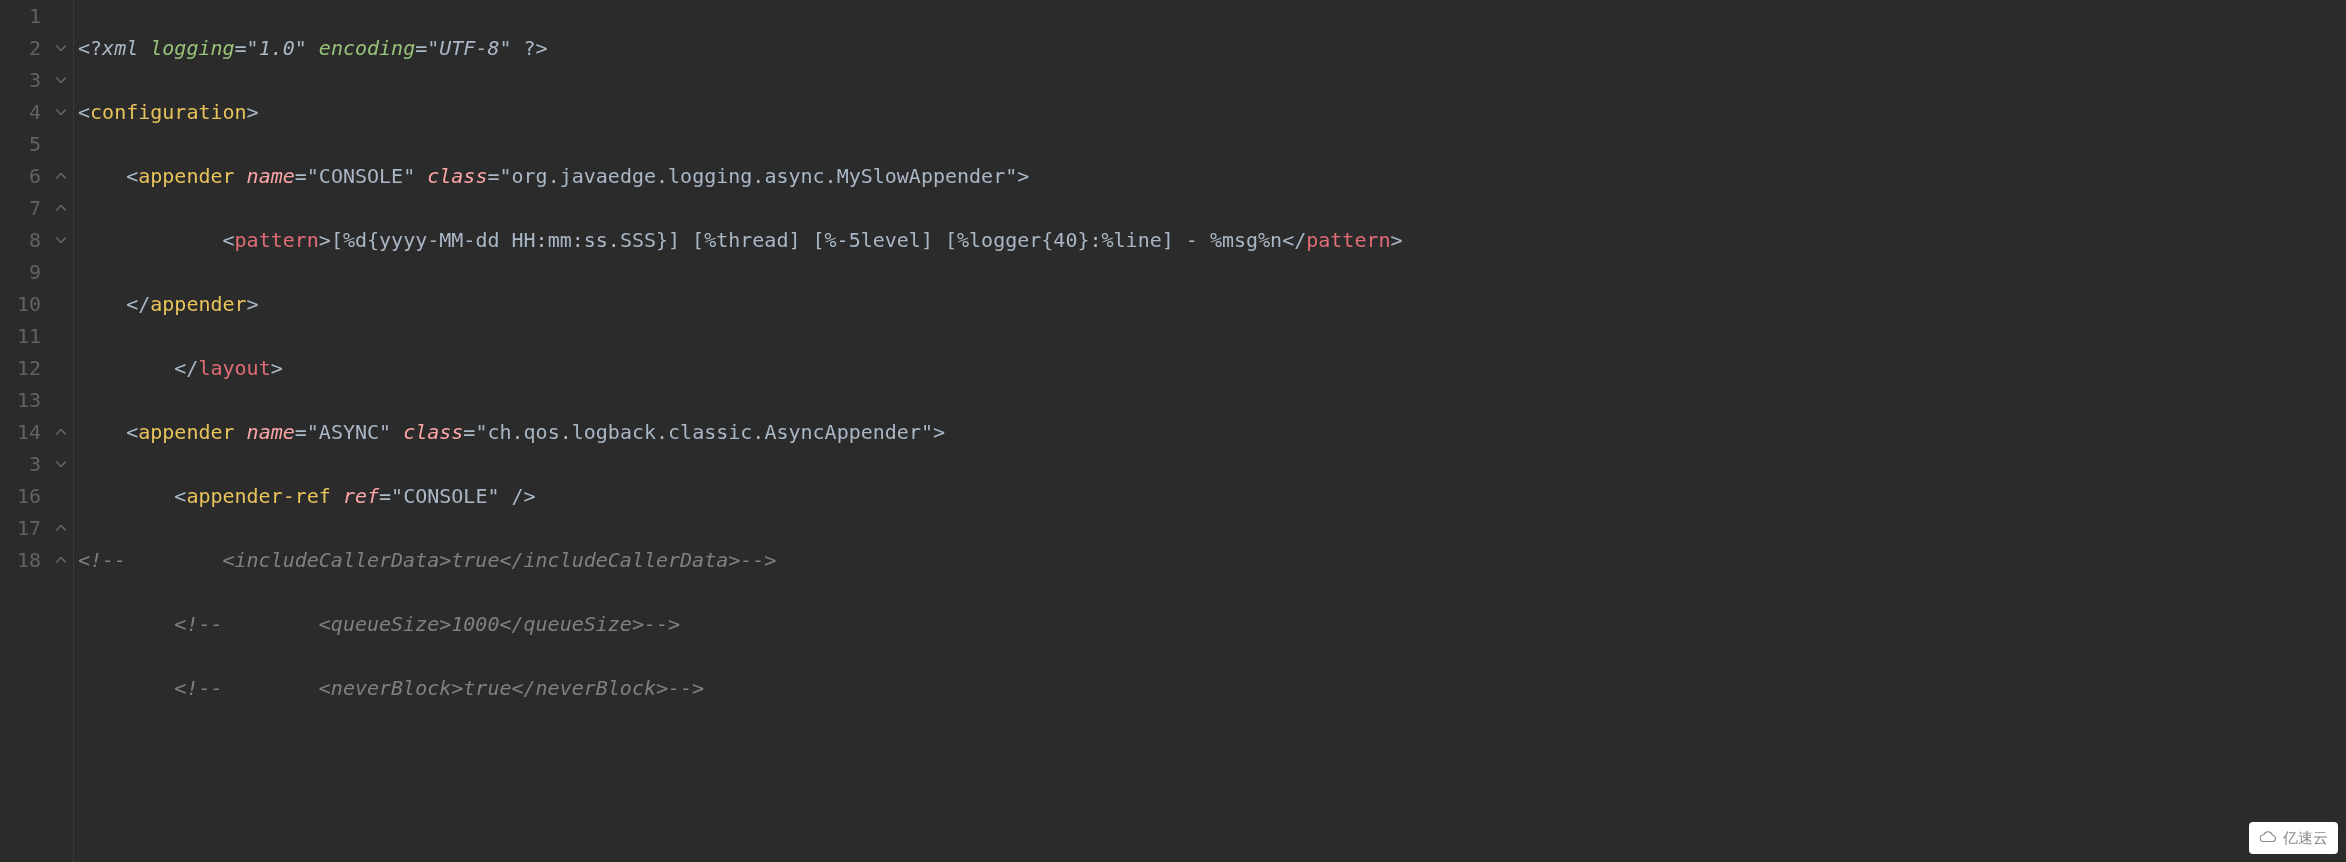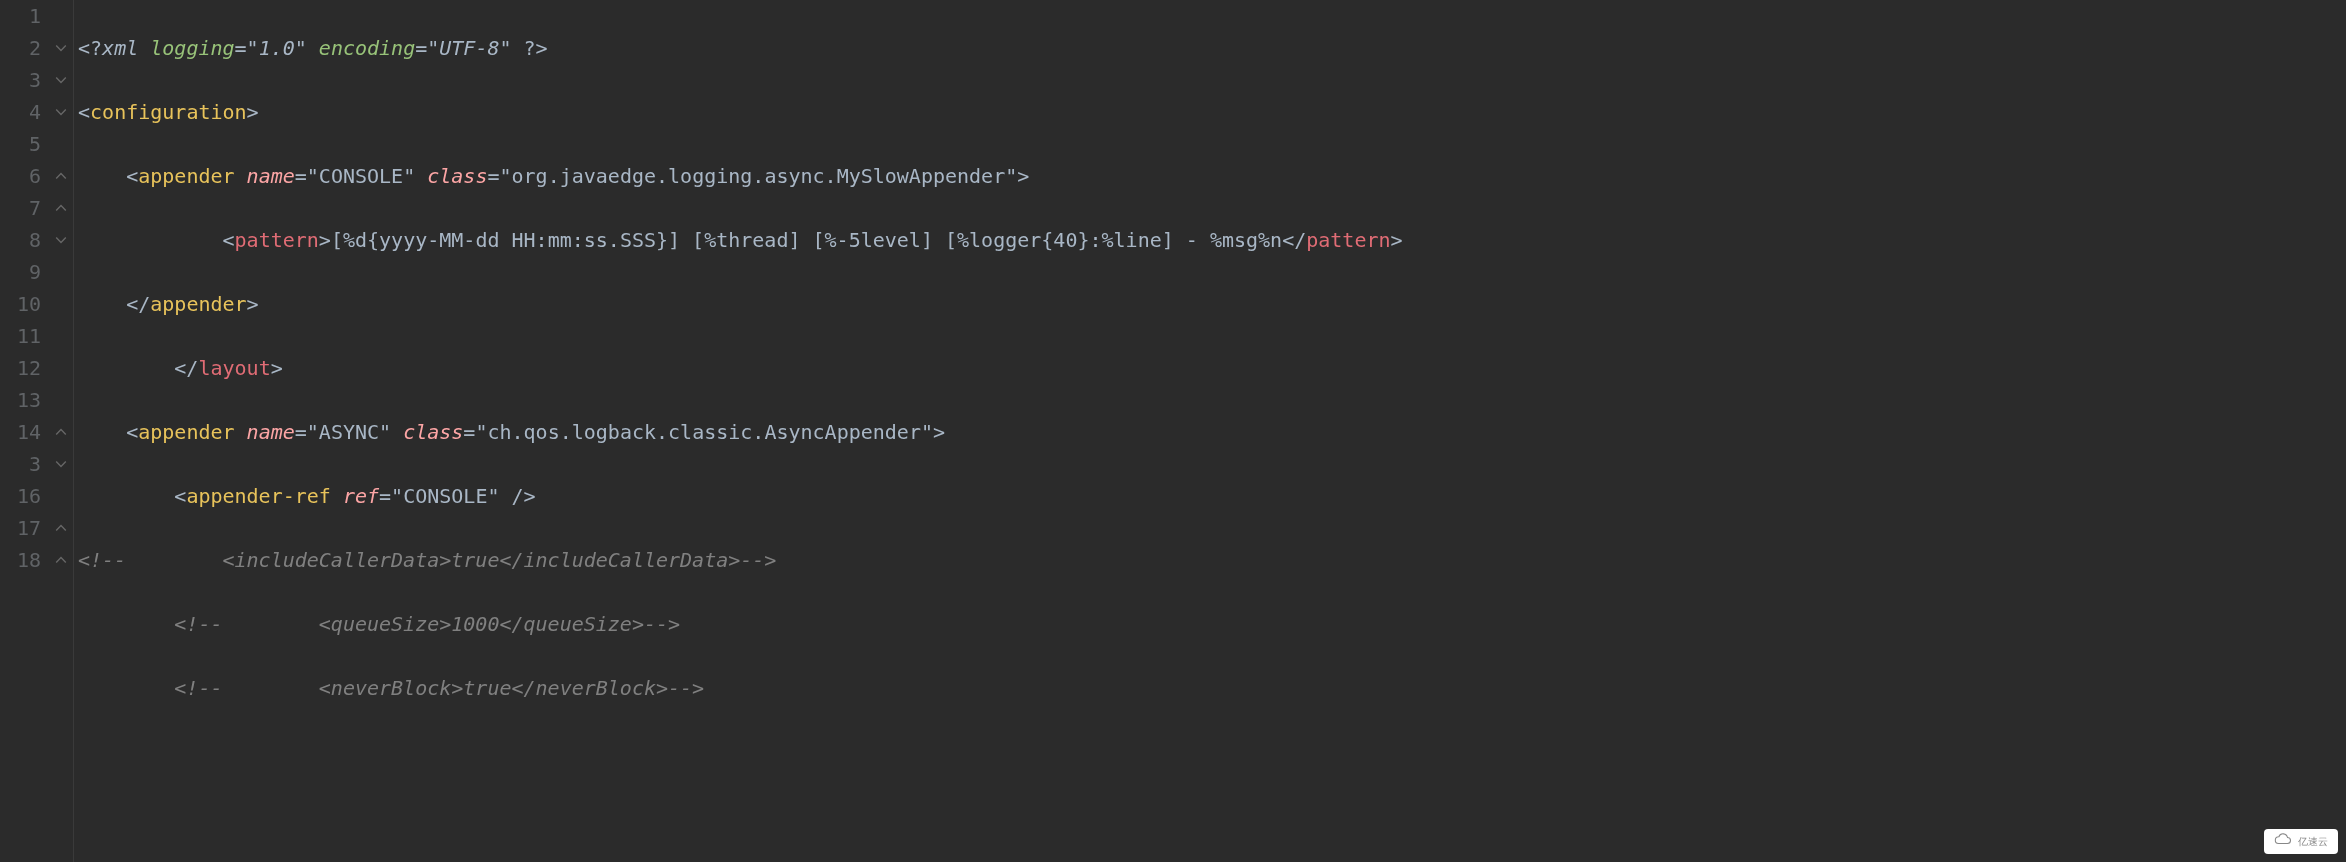--- a/index.html
+++ b/index.html
@@ -62,21 +62,21 @@
   .pikw   { color: #98c379; font-style: italic; }
   .cmt    { color: #808080; font-style: italic; }
 
   .watermark {
     position: fixed;
     bottom: 8px;
     right: 8px;
     background: #fff;
     color: #888;
     font-family: sans-serif;
-    font-size: 10px;
+    font-size: 15px;
     padding: 4px 10px;
     border-radius: 4px;
     display: flex;
     align-items: center;
     gap: 6px;
   }
 </style>
 </head>
 <body>
 

